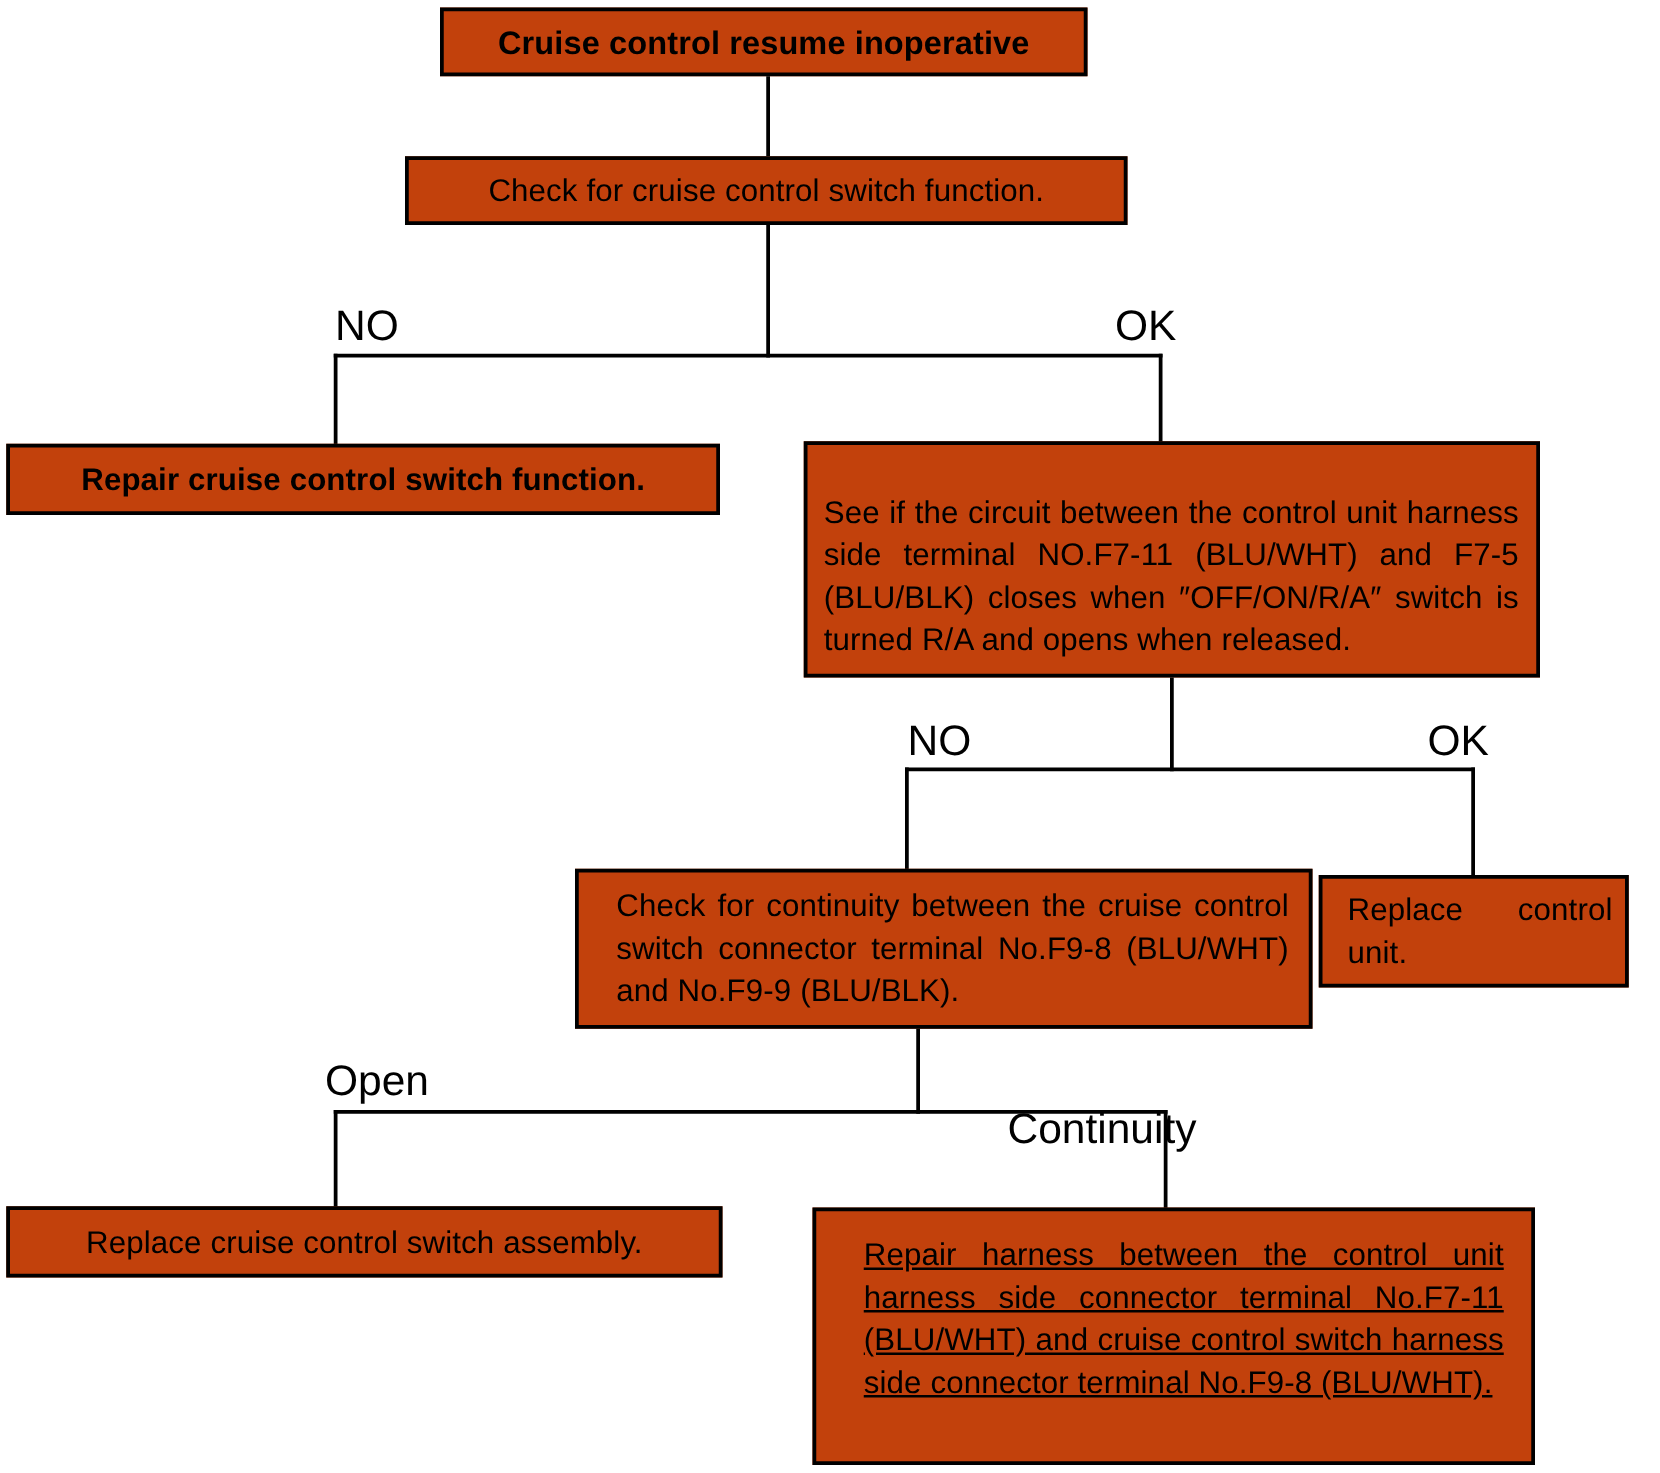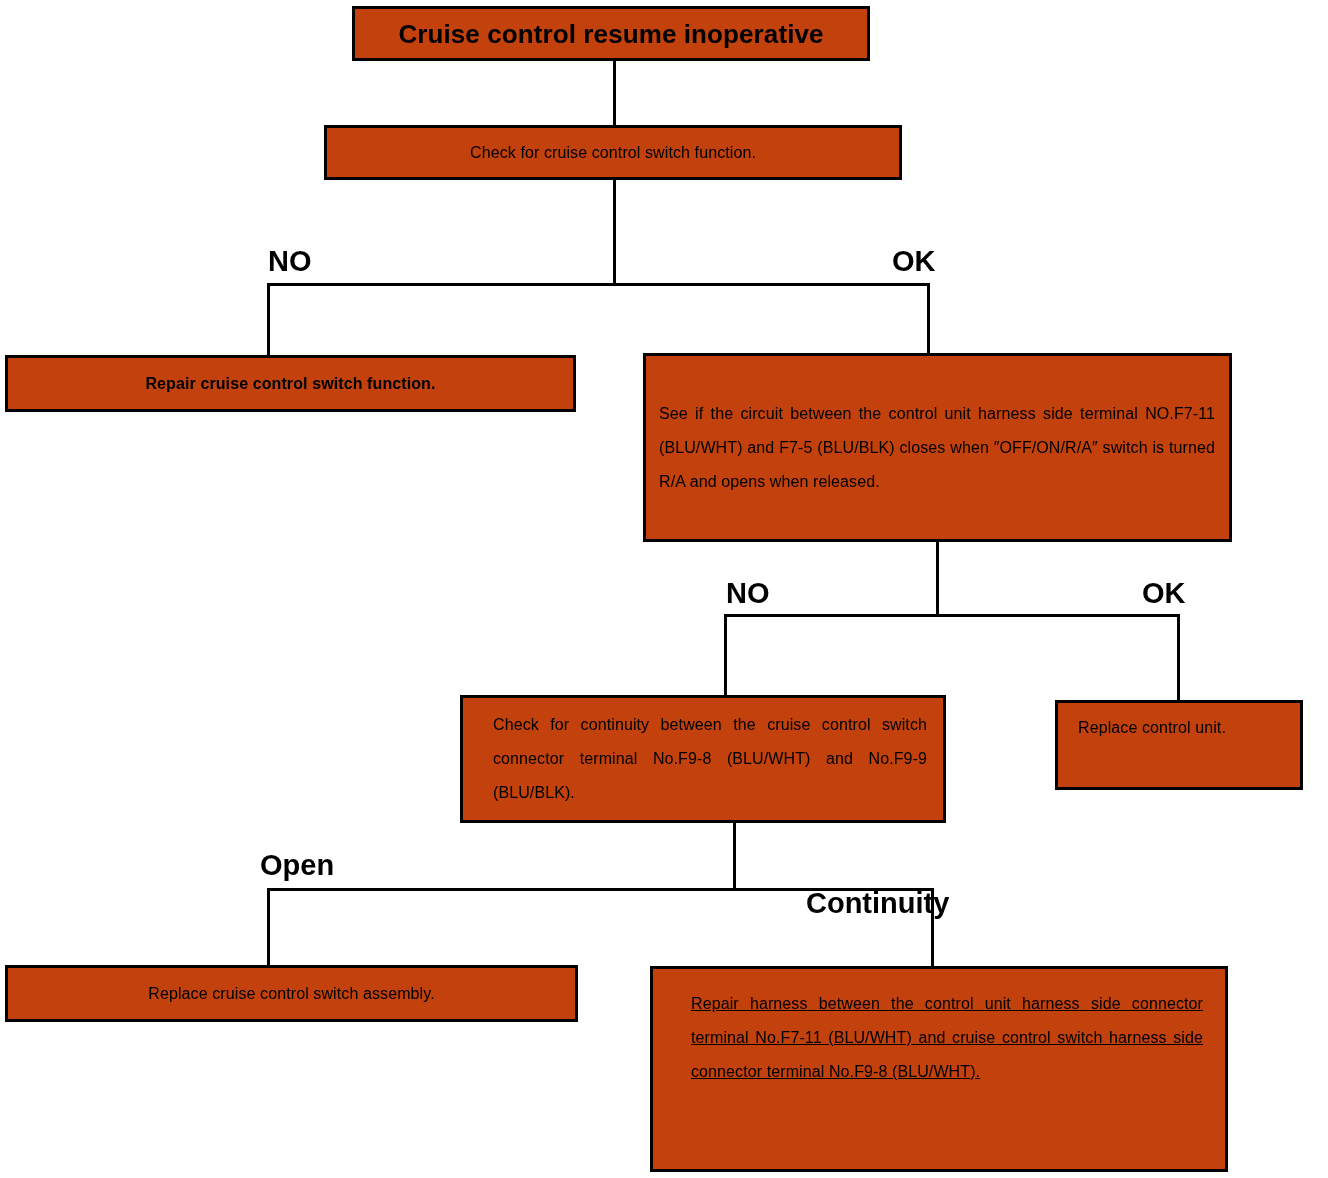--- a/index.html
+++ b/index.html
@@ -24,21 +24,21 @@
     border: 3px solid #000000;
     background: #c2410c;
     display: flex;
     align-items: center;
     color: #000;
   }
   .node .txt {
     display: block;
     width: 100%;
     box-sizing: border-box;
-    font-size: 16px;
+    font-size: 25px;
     line-height: 34px;
     letter-spacing: 0.1px;
   }
   .node.center .txt {
     text-align: center;
   }
   .node.just .txt {
     text-align: justify;
     text-align-last: left;
   }
@@ -47,25 +47,24 @@
     font-size: 26px;
   }
   .edge {
     position: absolute;
     background: #000000;
   }
   .edge.v { width: 3px; }
   .edge.h { height: 3px; }
   .blabel {
     position: absolute;
-    font-size: 29px;
+    font-size: 34px;
     line-height: 25px;
     white-space: nowrap;
     color: #000;
-    font-weight: bold;
   }
 </style>
 </head>
 <body>
 
 <div id="canvas">
 
   <div class="node bold center" style="left:352px; top:6px; width:518px; height:55px; padding:0 12px;">
     <span class="txt">Cruise control resume inoperative</span>
   </div>
@@ -81,33 +80,33 @@
   <div class="edge v" style="left:267px; top:283px; height:74px;"></div>
   <div class="edge v" style="left:927px; top:283px; height:72px;"></div>
 
   <div class="blabel" style="left:268px; top:249px;">NO</div>
   <div class="blabel" style="left:892px; top:249px;">OK</div>
 
   <div class="node center" style="left:5px; top:355px; width:571px; height:57px; padding:0 14px;font-weight:bold;">
     <span class="txt">Repair cruise control switch function.</span>
   </div>
 
-  <div class="node just" style="left:643px; top:353px; width:589px; height:189px; padding:10px 14px 10px 13px; align-items:center;">
+  <div class="node just" style="left:643px; top:353px; width:589px; height:189px; padding:10px 14px 10px 13px; align-items:flex-end;">
     <span class="txt">See if the circuit between the control unit harness side terminal NO.F7-11 (BLU/WHT) and F7-5 (BLU/BLK) closes when ″OFF/ON/R/A″ switch is turned R/A and opens when released.</span>
   </div>
 
   <div class="edge v" style="left:936px; top:542px; height:75px;"></div>
   <div class="edge h" style="left:724px; top:614px; width:456px;"></div>
   <div class="edge v" style="left:724px; top:614px; height:83px;"></div>
   <div class="edge v" style="left:1177px; top:614px; height:88px;"></div>
 
   <div class="blabel" style="left:726px; top:581px;">NO</div>
   <div class="blabel" style="left:1142px; top:581px;">OK</div>
 
-  <div class="node just" style="left:460px; top:695px; width:486px; height:128px; padding:10px 16px 10px 30px; align-items:flex-start;">
+  <div class="node just" style="left:460px; top:695px; width:590px; height:128px; padding:10px 16px 10px 30px; align-items:flex-start;">
     <span class="txt">Check for continuity between the cruise control switch connector terminal No.F9-8 (BLU/WHT) and No.F9-9 (BLU/BLK).</span>
   </div>
 
   <div class="node just" style="left:1055px; top:700px; width:248px; height:90px; padding:8px 10px 8px 20px; align-items:flex-start;">
     <span class="txt">Replace control unit.</span>
   </div>
 
   <div class="edge v" style="left:733px; top:823px; height:68px;"></div>
   <div class="edge h" style="left:267px; top:888px; width:667px;"></div>
   <div class="edge v" style="left:267px; top:888px; height:79px;"></div>

